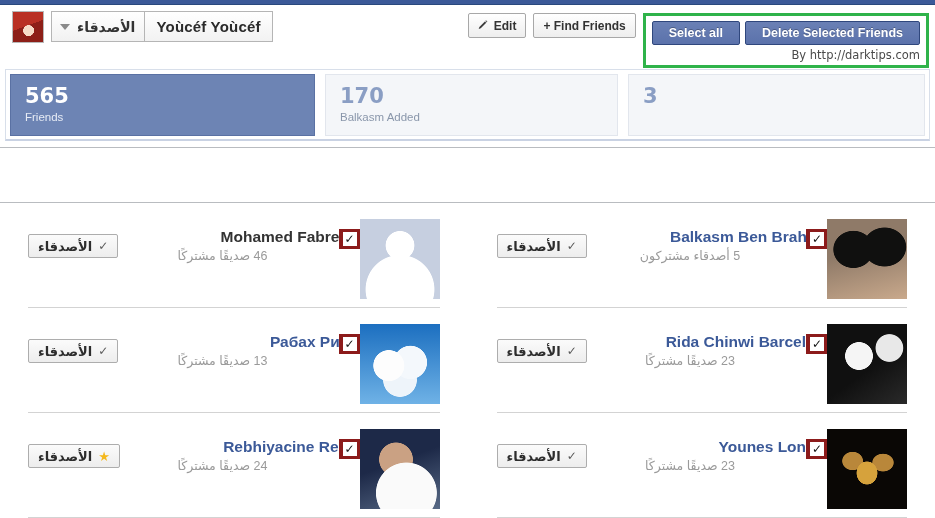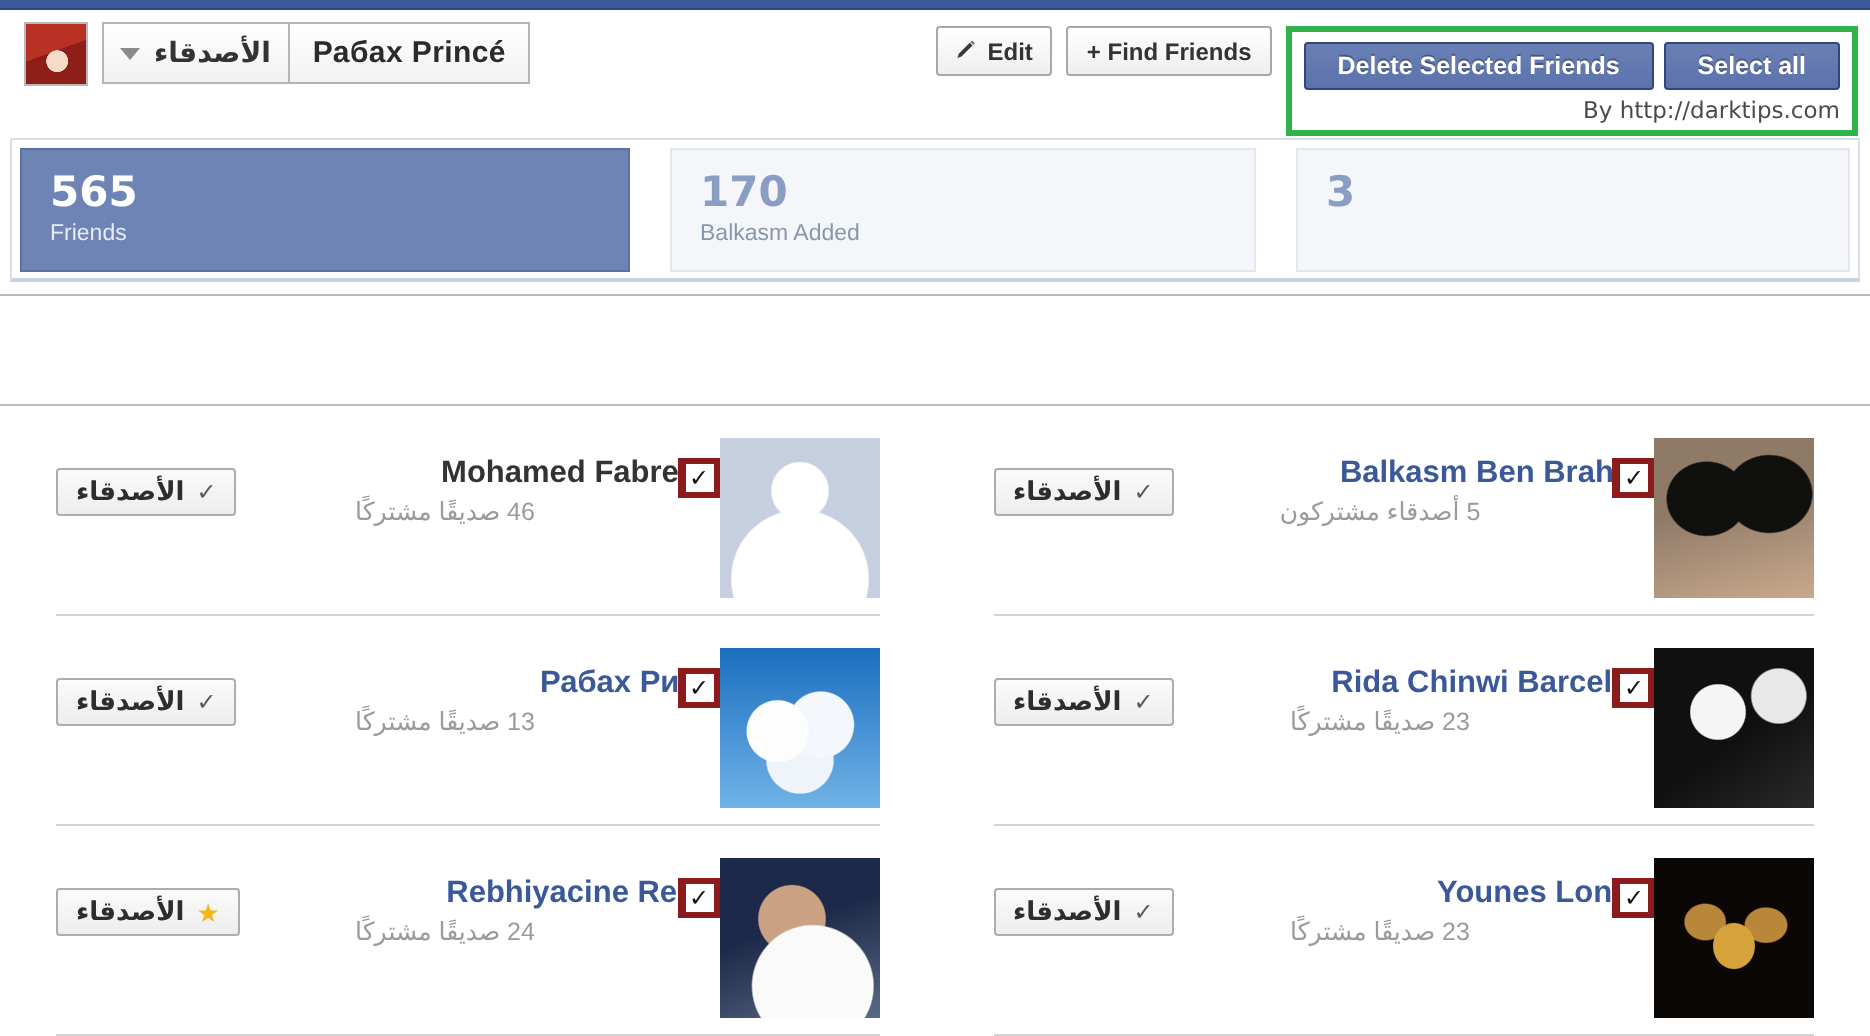--- a/index.html
+++ b/index.html
@@ -111,21 +111,21 @@
 
   
   .stats-wrap {
     position: absolute; left: 5px; top: 69px;
     width: 925px; height: 72px;
     background: #ffffff;
     border: 1px solid #d8dfea;
     border-bottom: 2px solid #c9d2e3;
     display: flex;
     padding: 4px;
-    gap: 20px;
+    gap: 10px;
     justify-content: flex-end;
   }
   .stat {
     height: 62px;
     padding: 10px 0 0 14px;
     background: #f4f6f9;
     border: 1px solid #e2e6ed;
   }
   .stat.first { flex: 0 0 305px; background: #6d84b4; border-color: #5a71a3; }
   .stat.mid   { flex: 0 0 293px; }
@@ -278,45 +278,45 @@
 
   <div class="header">
 
     <div class="identity">
       <div class="avatar-thumb"></div>
       <div class="friends-dd">
         <span>الأصدقاء</span>
         <span class="caret-down"></span>
       </div>
       <div class="person-name-btn">
-        <span>Рабах Princé</span>
+        <span>Yoùcéf Yoùcéf</span>
       </div>
     </div>
 
     <div class="hdr-actions">
 
       <div class="fb-btn">
         <svg class="pencil-icon" viewBox="0 0 16 16">
           <path d="M1 13l1-3 8-8 2 2-8 8-3 1z" fill="#3a3a3a"></path>
           <path d="M10.5 1.5l2 2 1.2-1.2-2-2z" fill="#6b6b6b"></path>
         </svg>
         <span>Edit</span>
       </div>
 
       <div class="fb-btn">
         <span>+ Find Friends</span>
       </div>
 
       <div class="green-box">
         <div class="blue-row">
           <div class="blue-btn">
+            <span>Select all</span>
+          </div>
+          <div class="blue-btn">
             <span>Delete Selected Friends</span>
-          </div>
-          <div class="blue-btn">
-            <span>Select all</span>
           </div>
         </div>
         <div class="credit">By http://darktips.com</div>
       </div>
 
     </div>
   </div>
 
   <div class="stats-wrap">
     <div class="stat first">

